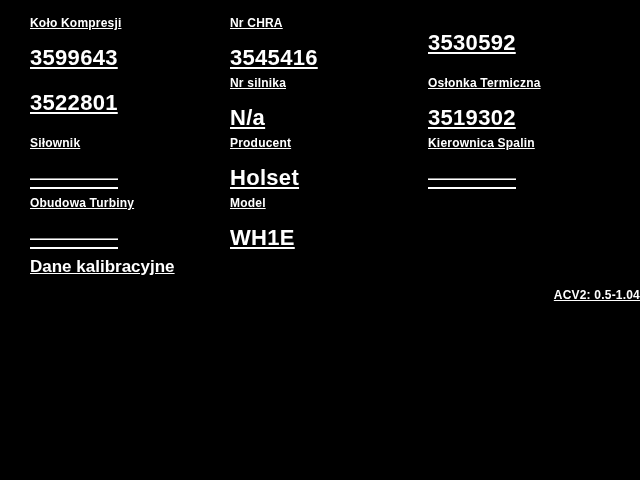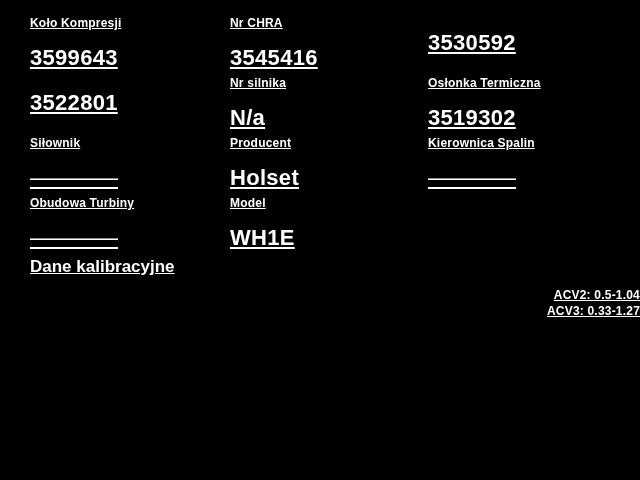--- a/index.html
+++ b/index.html
@@ -124,16 +124,15 @@
       <div class="label">Model</div>
       <div class="value">WH1E</div>
     </div>
 
   </div>
 
   <div class="calibration">
     <div class="cal-title">Dane kalibracyjne</div>
     <div class="cal-lines">
       <div class="cal-line">ACV2: 0.5-1.04</div>
-      <div class="cal-line">ACV3: 0.33-1.27</div>
     </div>
   </div>
 </div>
 
 </body></html>

